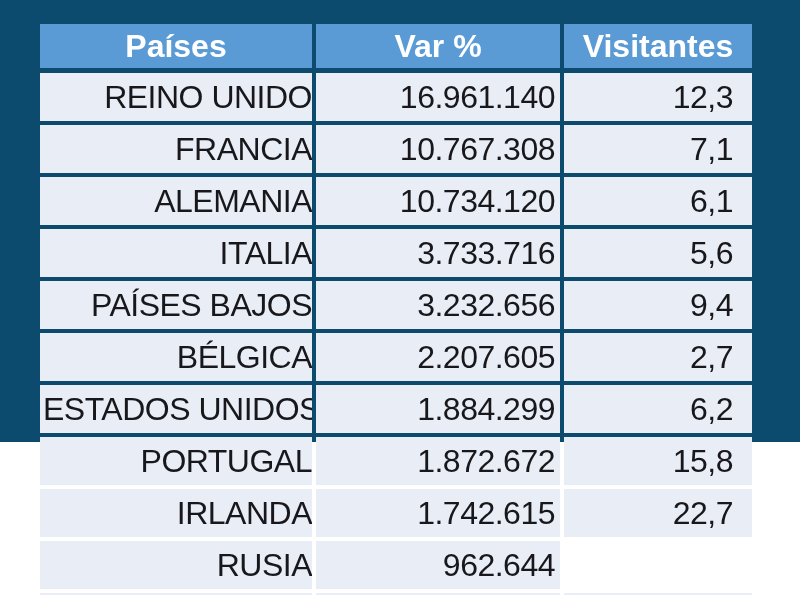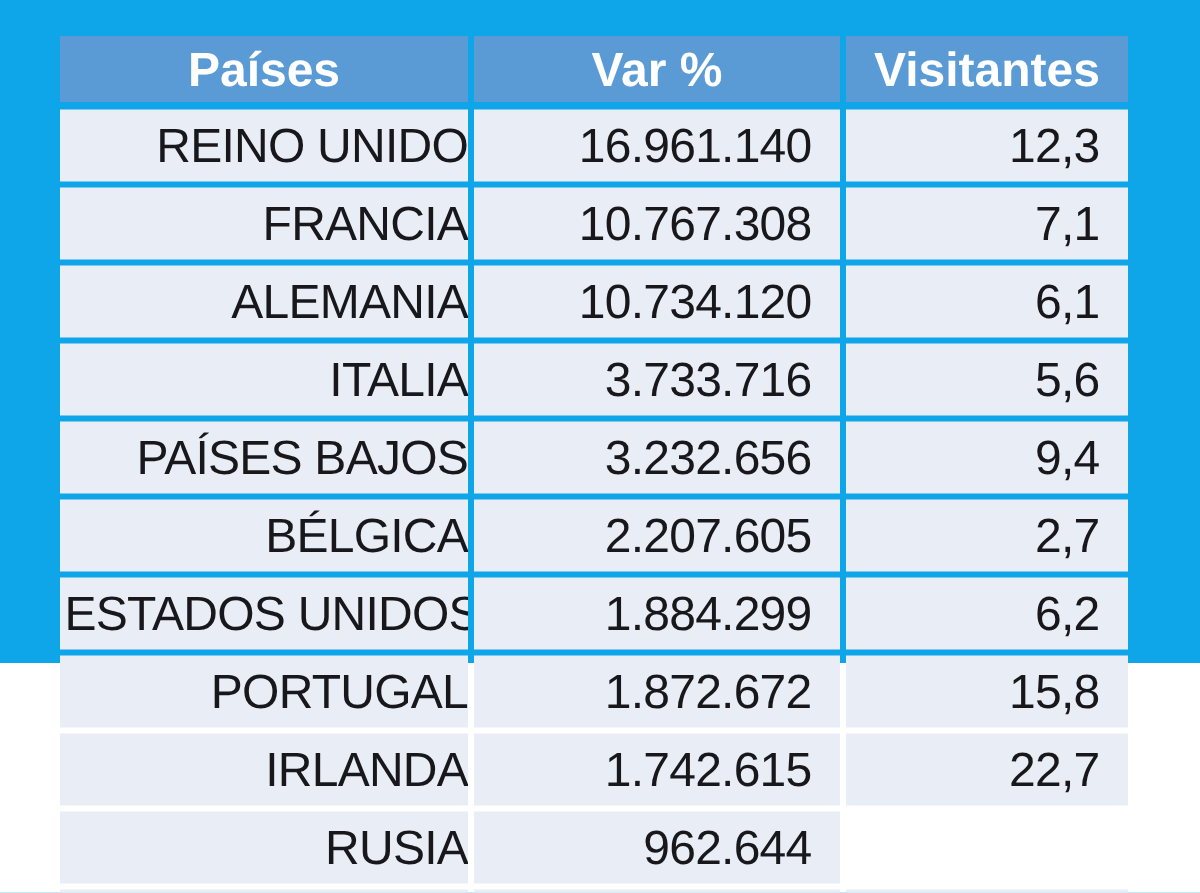--- a/index.html
+++ b/index.html
@@ -8,21 +8,21 @@
     width: 800px;
     height: 595px;
     overflow: hidden;
     background: #ffffff;
     font-family: "Liberation Sans", sans-serif;
   }
   .canvas {
     position: relative;
     width: 800px;
     height: 442px;
-    background: #0ea5e9;
+    background: #0c4a6e;
   }
   .vtable {
     position: absolute;
     left: 40px;
     top: 24px;
     width: 712px;
   }
   .trow {
     display: grid;
     grid-template-columns: 272px 244px 188px;
@@ -43,21 +43,21 @@
     background: #5B9BD5;
     color: #ffffff;
     font-weight: bold;
     height: 44px;
     line-height: 44px;
     text-align: center;
     letter-spacing: 0;
   }
   .thead { margin-bottom: 5px; }
   .country { padding-left: 3px; text-align: right; }
-  .num { text-align: right; padding-right: 19px; }
+  .num { text-align: right; padding-right: 5px; }
   .pct { padding-right: 19px; }
   .sliver .cell { height: 48px; }
 </style>
 </head>
 <body>
 
 <div class="canvas">
   <div class="vtable">
 
     <div class="trow thead">

